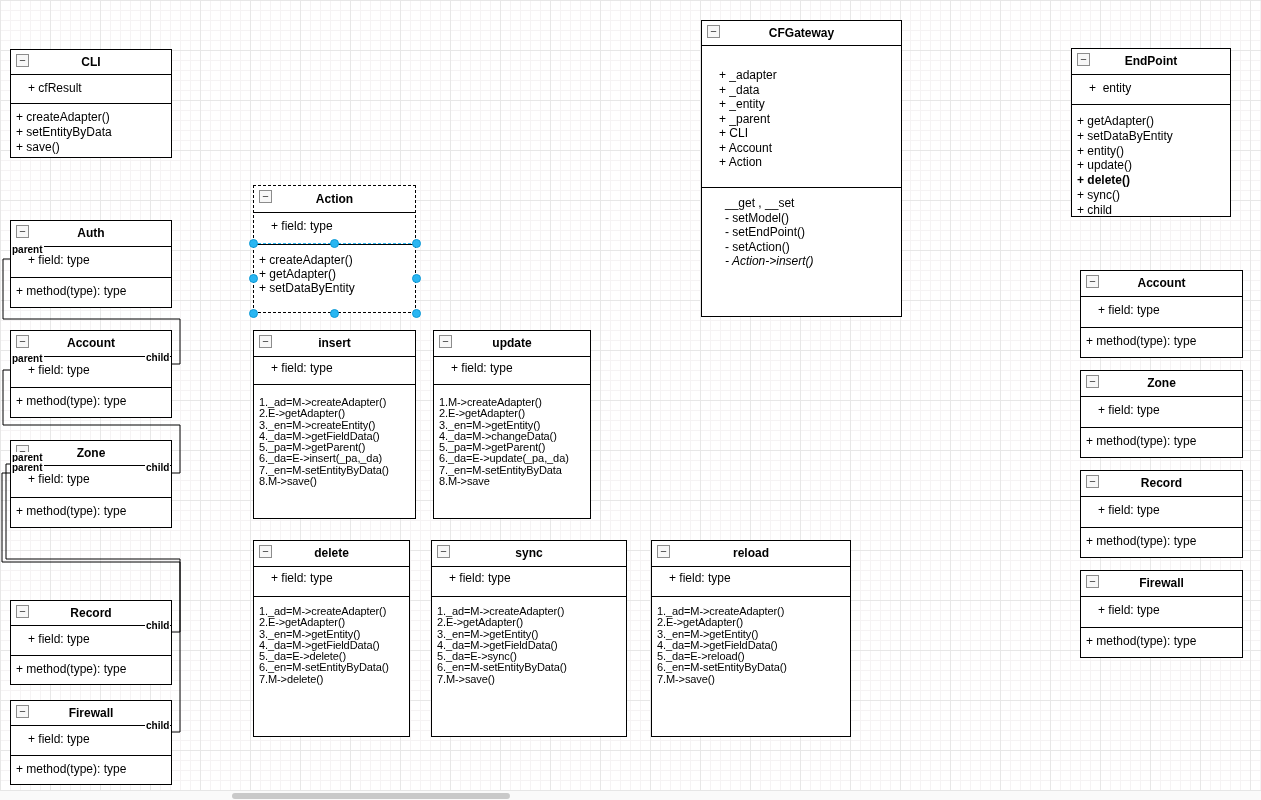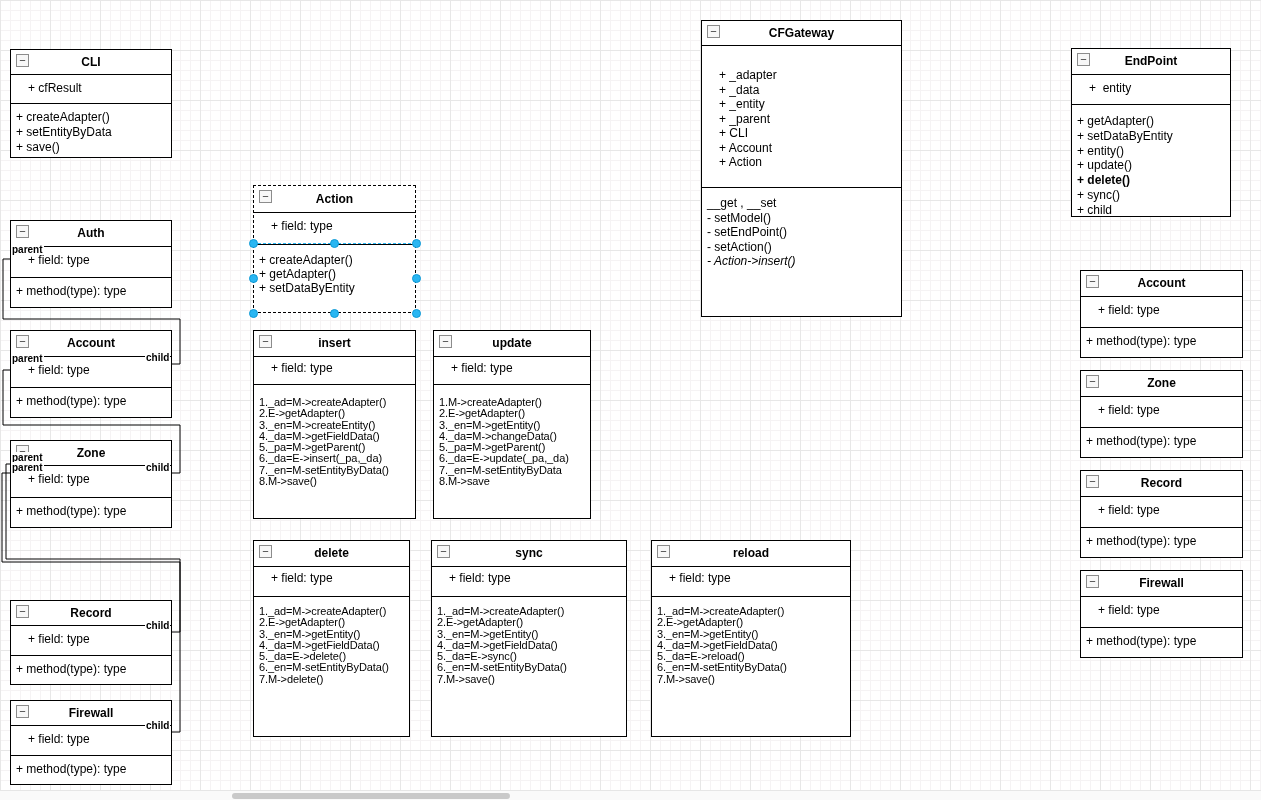--- a/index.html
+++ b/index.html
@@ -192,21 +192,21 @@
         <div class="uml-title" style="height: 24px; line-height: 24px;">CFGateway<div class="collapse">−</div></div>
         <div class="uml-fields" style="height: 142px; padding-top: 22px;">
           <div class="uml-row" style="line-height: 14.5px;">+ _adapter</div>
           <div class="uml-row" style="line-height: 14.5px;">+ _data</div>
           <div class="uml-row" style="line-height: 14.5px;">+ _entity</div>
           <div class="uml-row" style="line-height: 14.5px;">+ _parent</div>
           <div class="uml-row" style="line-height: 14.5px;">+ CLI</div>
           <div class="uml-row" style="line-height: 14.5px;">+ Account</div>
           <div class="uml-row" style="line-height: 14.5px;">+ Action</div>
         </div>
-        <div class="uml-methods" style="height: 129px; padding-top: 8px;">
+        <div class="uml-methods" style="height: 129px; padding-top: 8px; margin-left: 18px;">
           <div class="uml-row" style="line-height: 14.5px;">__get , __set</div>
           <div class="uml-row" style="line-height: 14.5px;">- setModel()</div>
           <div class="uml-row" style="line-height: 14.5px;">- setEndPoint()</div>
           <div class="uml-row" style="line-height: 14.5px;">- setAction()</div>
           <div class="uml-row" style="line-height: 14.5px; font-style: italic;">- Action-&gt;insert()</div>
         </div>
       </div>
       <div class="uml-box" style="left: 1071px; top: 48px; width: 160px; height: 169px;">
         <div class="uml-title" style="height: 25px; line-height: 25px;">EndPoint<div class="collapse">−</div></div>
         <div class="uml-fields" style="height: 30px;">

